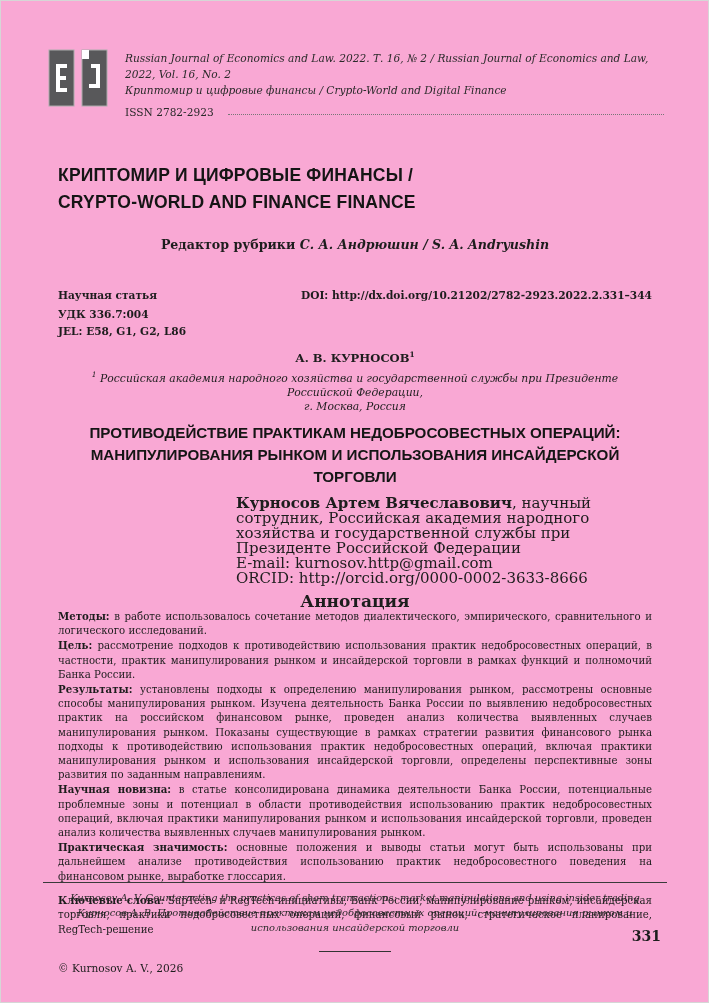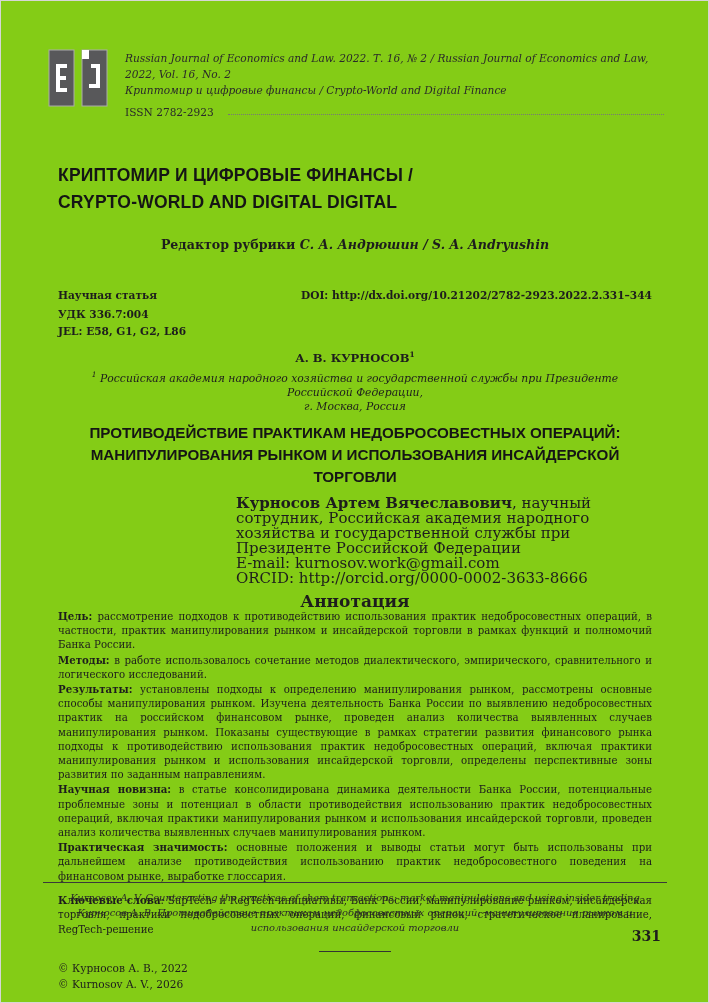--- a/index.html
+++ b/index.html
@@ -1,18 +1,18 @@
 <!DOCTYPE html>
 <html><head>
 <meta charset="utf-8">
 <style>
   html,body{margin:0;padding:0;background:#fff;}
   .page{
     position:relative;width:709px;height:1003px;box-sizing:border-box;
-    background:#84cc16;border:1px solid #d6d6d6;overflow:hidden;
+    background:#f9a8d4;border:1px solid #d6d6d6;overflow:hidden;
     font-family:"DejaVu Serif", serif;color:#1d1d1d;
   }
   
   .header{position:absolute;left:47px;top:46px;right:42px;display:flex;}
   .logo{width:60px;height:62px;flex:none;}
   .header-text{margin-left:17px;flex:1;padding-top:3px;}
   .jline{font-style:italic;font-size:10.6px;line-height:16px;color:#2a2a2a;}
   .issn-row{display:flex;margin-top:8px;font-size:10.6px;font-style:normal;color:#2a2a2a;}
   .dots{flex:1;border-bottom:1.6px dotted #777;margin:0 2px 3px 14px;align-self:flex-end;}
   
@@ -68,21 +68,21 @@
         <span>ISSN 2782-2923</span>
         <span class="dots"></span>
       </div>
     </div>
   </div>
 
   <div class="main">
 
     <div class="sec-title">
       <div>КРИПТОМИР И ЦИФРОВЫЕ ФИНАНСЫ /</div>
-      <div>CRYPTO-WORLD AND DIGITAL DIGITAL</div>
+      <div>CRYPTO-WORLD AND FINANCE FINANCE</div>
     </div>
 
     <div class="editor">
       <span>Редактор рубрики </span><span class="it">С. А. Андрюшин / S. A. Andryushin</span>
     </div>
 
     <div class="meta">
       <span>Научная статья</span>
       <span>DOI: http://dx.doi.org/10.21202/2782-2923.2022.2.331–344</span>
     </div>
@@ -98,41 +98,40 @@
       <div>г. Москва, Россия</div>
     </div>
 
     <div class="title">
       <div>ПРОТИВОДЕЙСТВИЕ ПРАКТИКАМ НЕДОБРОСОВЕСТНЫХ ОПЕРАЦИЙ:</div>
       <div>МАНИПУЛИРОВАНИЯ РЫНКОМ И ИСПОЛЬЗОВАНИЯ ИНСАЙДЕРСКОЙ ТОРГОВЛИ</div>
     </div>
 
     <div class="ainfo">
       <span><b>Курносов Артем Вячеславович</b><span>, научный сотрудник, Российская академия народного хозяйства и государственной службы при Президенте Российской Федерации</span></span>
-      <div>E-mail: kurnosov.work@gmail.com</div>
+      <div>E-mail: kurnosov.http@gmail.com</div>
       <div>ORCID: http://orcid.org/0000-0002-3633-8666</div>
     </div>
 
     <div class="annot-h">Аннотация</div>
 
     <div class="abstract">
+      <p><b>Методы:</b><span> в работе использовалось сочетание методов диалектического, эмпирического, сравнительного и логического исследований.</span></p>
       <p><b>Цель:</b><span> рассмотрение подходов к противодействию использования практик недобросовестных операций, в частности, практик манипулирования рынком и инсайдерской торговли в рамках функций и полномочий Банка России.</span></p>
-      <p><b>Методы:</b><span> в работе использовалось сочетание методов диалектического, эмпирического, сравнительного и логического исследований.</span></p>
       <p><b>Результаты:</b><span> установлены подходы к определению манипулирования рынком, рассмотрены основные способы манипулирования рынком. Изучена деятельность Банка России по выявлению недобросовестных практик на российском финансовом рынке, проведен анализ количества выявленных случаев манипулирования рынком. Показаны существующие в рамках стратегии развития финансового рынка подходы к противодействию использования практик недобросовестных операций, включая практики манипулирования рынком и использования инсайдерской торговли, определены перспективные зоны развития по заданным направлениям.</span></p>
       <p><b>Научная новизна:</b><span> в статье консолидирована динамика деятельности Банка России, потенциальные проблемные зоны и потенциал в области противодействия использованию практик недобросовестных операций, включая практики манипулирования рынком и использования инсайдерской торговли, проведен анализ количества выявленных случаев манипулирования рынком.</span></p>
       <p><b>Практическая значимость:</b><span> основные положения и выводы статьи могут быть использованы при дальнейшем анализе противодействия использованию практик недобросовестного поведения на финансовом рынке, выработке глоссария.</span></p>
     </div>
 
     <div class="kw">
       <b>Ключевые слова</b><span>: SupTech- и RegTech-инициативы, Банк России, манипулирование рынком, инсайдерская торговля, практики недобросовестных операций, финансовый рынок, стратегическое планирование, RegTech-решение</span>
     </div>
 
     <hr class="crule">
     <div class="copy">
-      <div>© Курносов А. В., 2022</div>
       <div>© Kurnosov A. V., 2026</div>
     </div>
   </div>
 
   <hr class="fline">
   <div class="citation">
     <div>Kurnosov A. V. Counteracting the practices of sham transactions: market manipulations and using insider trading</div>
     <div>Курносов А. В. Противодействие практикам недобросовестных операций: манипулирования рынком и использования инсайдерской торговли</div>
   </div>
   <div class="pageno">331</div>

